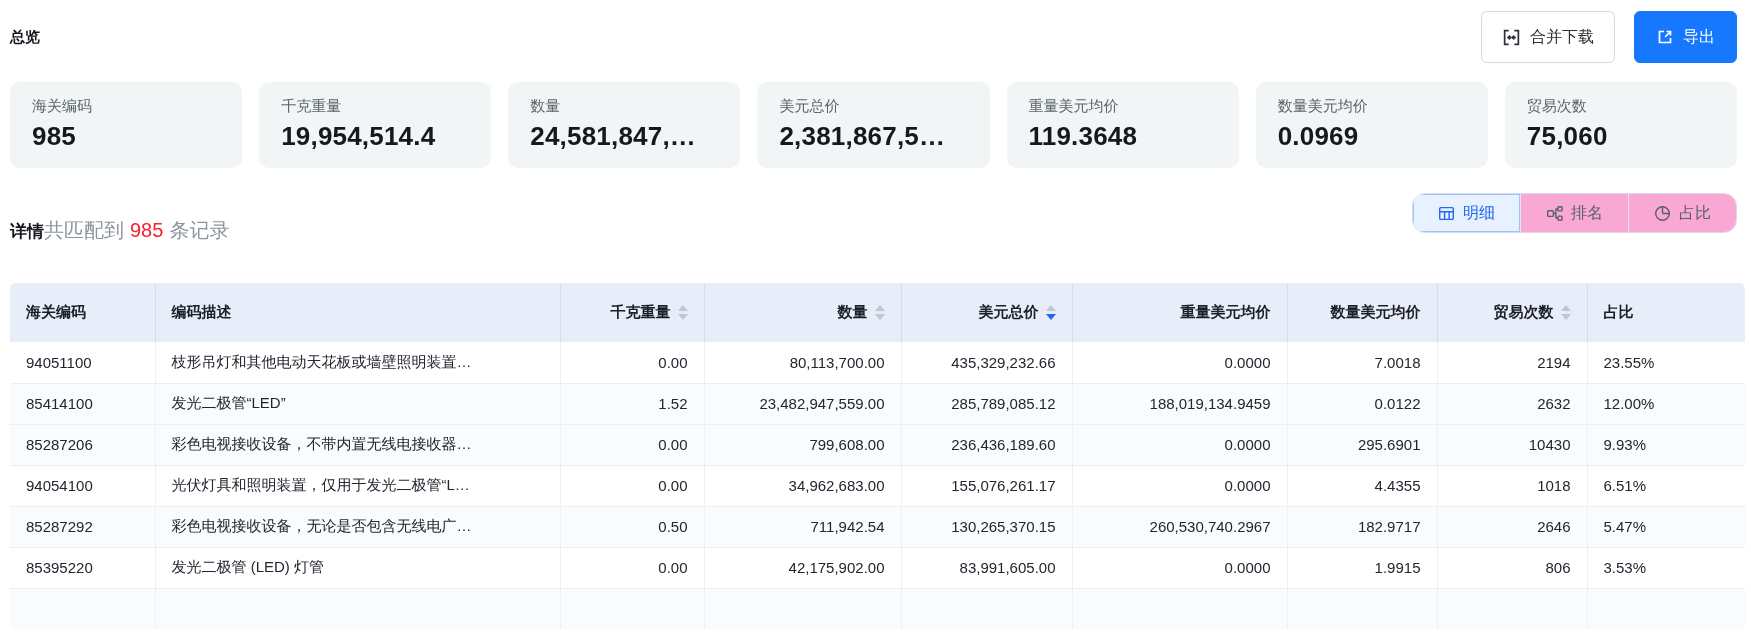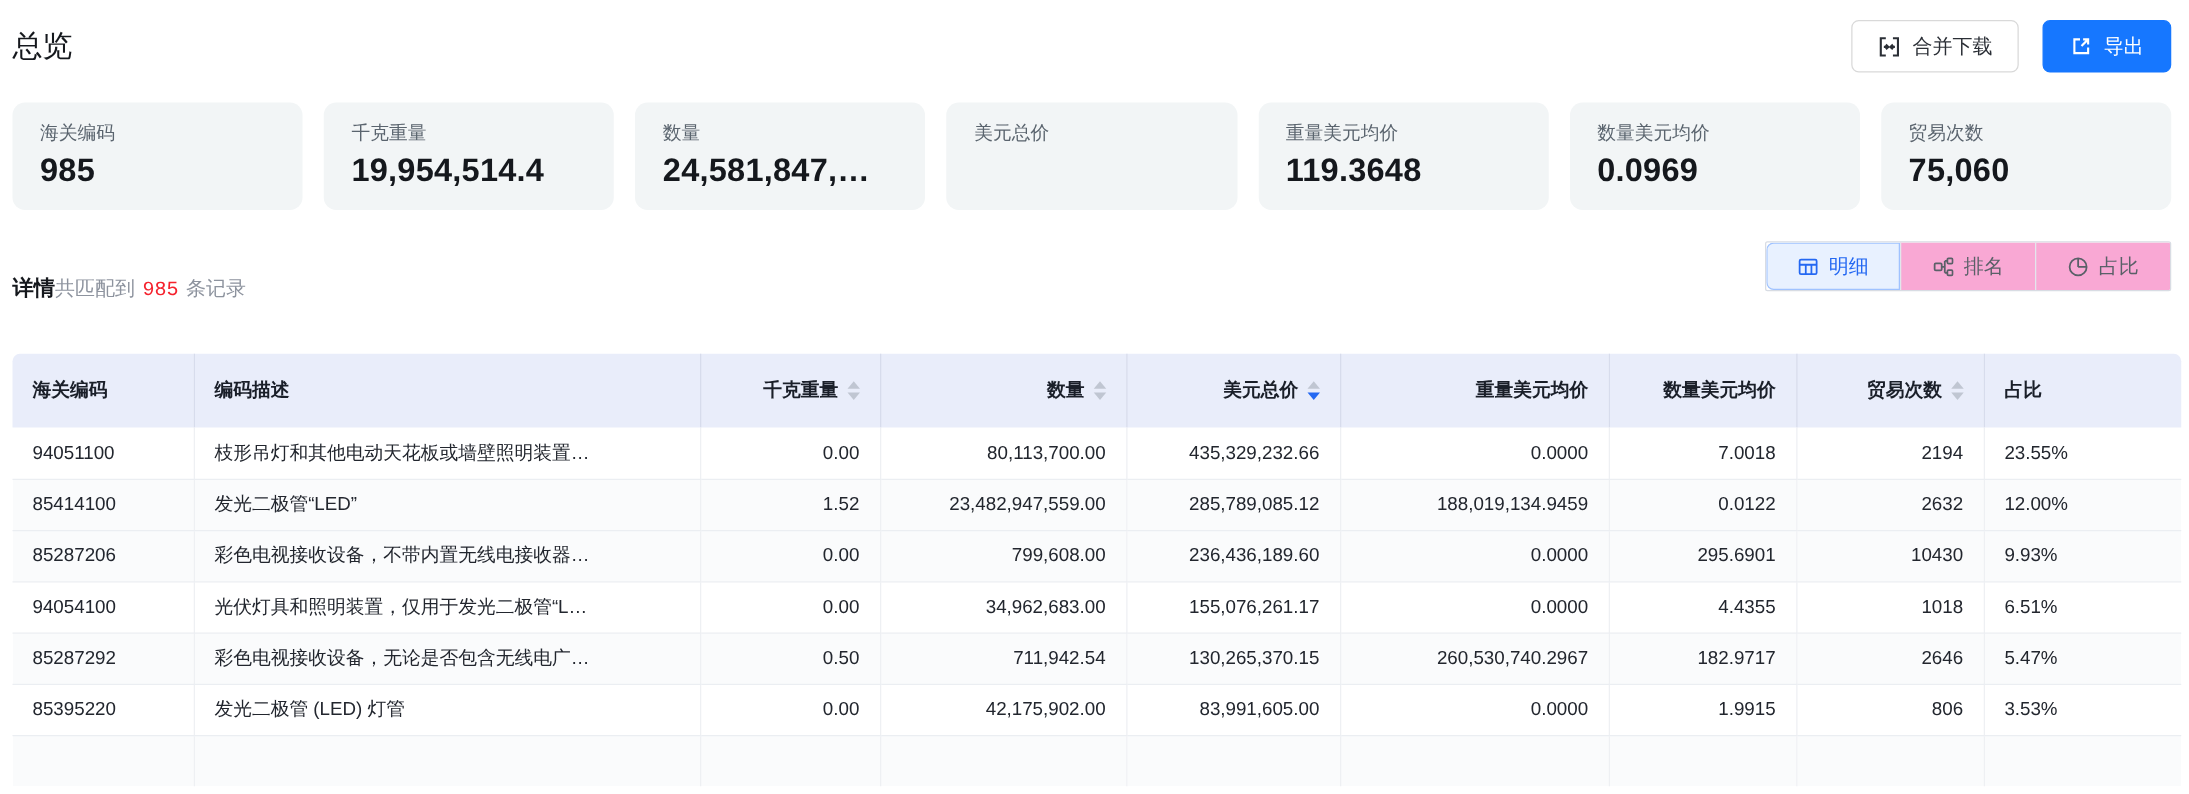--- a/index.html
+++ b/index.html
@@ -1,40 +1,40 @@
 <!DOCTYPE html>
 <html><head>
 <meta charset="utf-8">
 <style>
   html,body{margin:0;padding:0;width:1751px;height:635px;overflow:hidden;background:#fff;
     font-family:"Liberation Sans","DejaVu Sans",sans-serif;color:#1f242c;}
   *{box-sizing:border-box;}
 
   
   .topbar{display:flex;justify-content:space-between;align-items:center;height:66px;padding:8px 14px 0 10px;}
-  .page-title{font-size:24px;font-weight:normal;color:#15181d;text-align:right;}
+  .page-title{font-size:15px;font-weight:bold;color:#15181d;text-align:right;}
   .top-actions{display:flex;gap:19px;}
-  .btn{display:inline-flex;align-items:center;gap:9px;height:42px;padding:0 20px;border-radius:6px;
+  .btn{display:inline-flex;align-items:center;gap:9px;height:52px;padding:0 20px;border-radius:6px;
        font-size:16px;cursor:pointer;border:1px solid #d9d9d9;background:#fff;color:#2b2f36;}
   .btn.primary{background:#1677ff;border-color:#1677ff;color:#fff;padding:12px 21px;}
   .btn svg{display:block;}
 
   
   .cards{display:flex;gap:17px;margin:16px 14px 0 10px;}
   .stat-card{flex:1;height:86px;background:#f2f5f6;border-radius:10px;padding:15px 22px;overflow:hidden;}
   .stat-label{font-size:15px;color:#5a646e;white-space:nowrap;}
   .stat-value{font-size:26px;font-weight:bold;color:#15181d;margin-top:5px;white-space:nowrap;letter-spacing:.2px;}
 
   
   .detail-bar{display:flex;justify-content:space-between;align-items:center;height:40px;margin:25px 14px 0 10px;}
   .detail-left{display:flex;align-items:baseline;gap:0;margin-top:34px;}
   .detail-title{font-size:17px;font-weight:bold;color:#15181d;}
-  .match-text{font-size:16px;color:#8d939e;font-family:Liberation Mono, monospace;}
+  .match-text{font-size:20px;color:#8d939e;}
   .match-count{color:#f5222d;margin:0 6px;}
-  .seg-group{display:flex;border:1px solid #d8dce3;border-radius:2px;overflow:hidden;background:#fff;margin-left:28px;}
+  .seg-group{display:flex;border:1px solid #d8dce3;border-radius:13px;overflow:hidden;background:#fff;margin-left:28px;}
   .seg{display:inline-flex;align-items:center;gap:8px;height:38px;padding:0 25px;font-size:16px;color:#5a6068;
        background:#f9a8d4;border:none;border-left:1px solid #e3e6ec;cursor:pointer;}
   .seg:first-child{border-left:none;}
   .seg.active{background:#e8f1ff;color:#2468f2;box-shadow:inset 0 0 0 1px #9fc2ff;border-radius:6px 0 0 6px;}
   .seg .seg-icon svg{display:block;}
 
   
   .table-wrap{margin:50px 6px 0 10px;}
   table{width:1735px;border-collapse:collapse;table-layout:fixed;}
   th{height:59px;background:#e9edfa;font-size:15px;font-weight:bold;color:#1a1f29;padding:0 16px;
@@ -93,20 +93,21 @@
     <div class="stat-card">
       <div class="stat-label">千克重量</div>
       <div class="stat-value">19,954,514.4</div>
     </div>
     <div class="stat-card">
       <div class="stat-label">数量</div>
       <div class="stat-value">24,581,847,…</div>
     </div>
     <div class="stat-card">
       <div class="stat-label">美元总价</div>
+      <div class="stat-value">2,381,867,5…</div>
     </div>
     <div class="stat-card">
       <div class="stat-label">重量美元均价</div>
       <div class="stat-value">119.3648</div>
     </div>
     <div class="stat-card">
       <div class="stat-label">数量美元均价</div>
       <div class="stat-value">0.0969</div>
     </div>
     <div class="stat-card">

